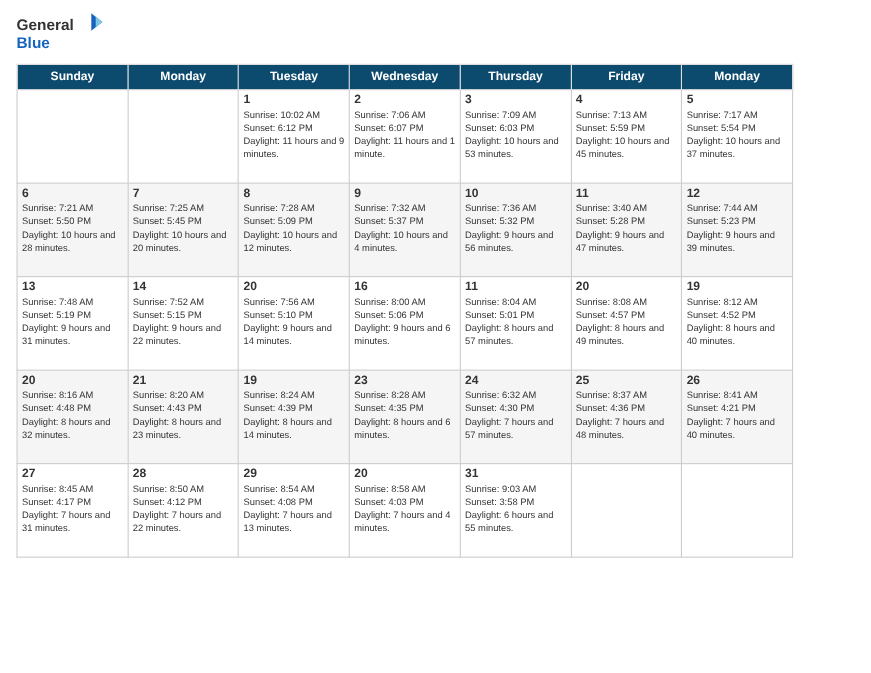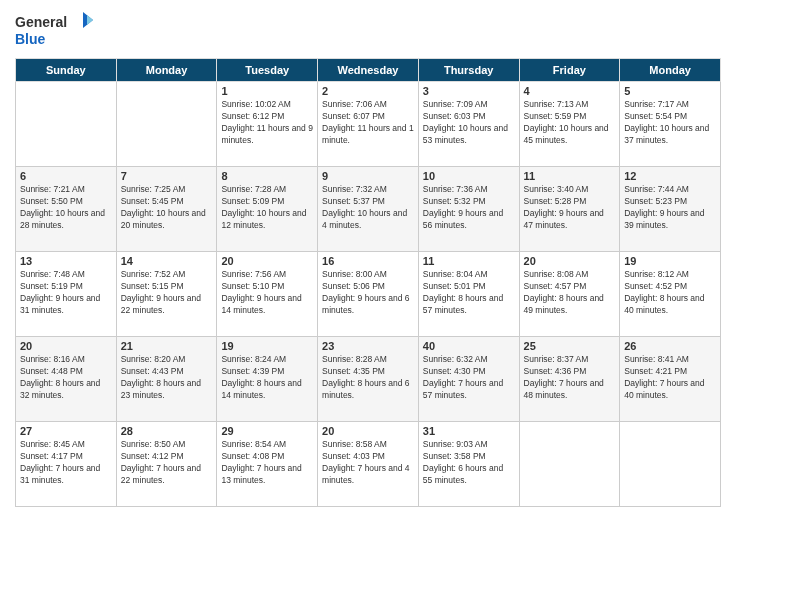--- a/index.html
+++ b/index.html
@@ -275,21 +275,21 @@
 and 14 minutes.</div>
           </td>
           <td>
             <div class="day-num">23</div>
             <div class="day-info">Sunrise: 8:28 AM
 Sunset: 4:35 PM
 Daylight: 8 hours
 and 6 minutes.</div>
           </td>
           <td>
-            <div class="day-num">40</div>
+            <div class="day-num">24</div>
             <div class="day-info">Sunrise: 6:32 AM
 Sunset: 4:30 PM
 Daylight: 7 hours
 and 57 minutes.</div>
           </td>
           <td>
             <div class="day-num">25</div>
             <div class="day-info">Sunrise: 8:37 AM
 Sunset: 4:36 PM
 Daylight: 7 hours

